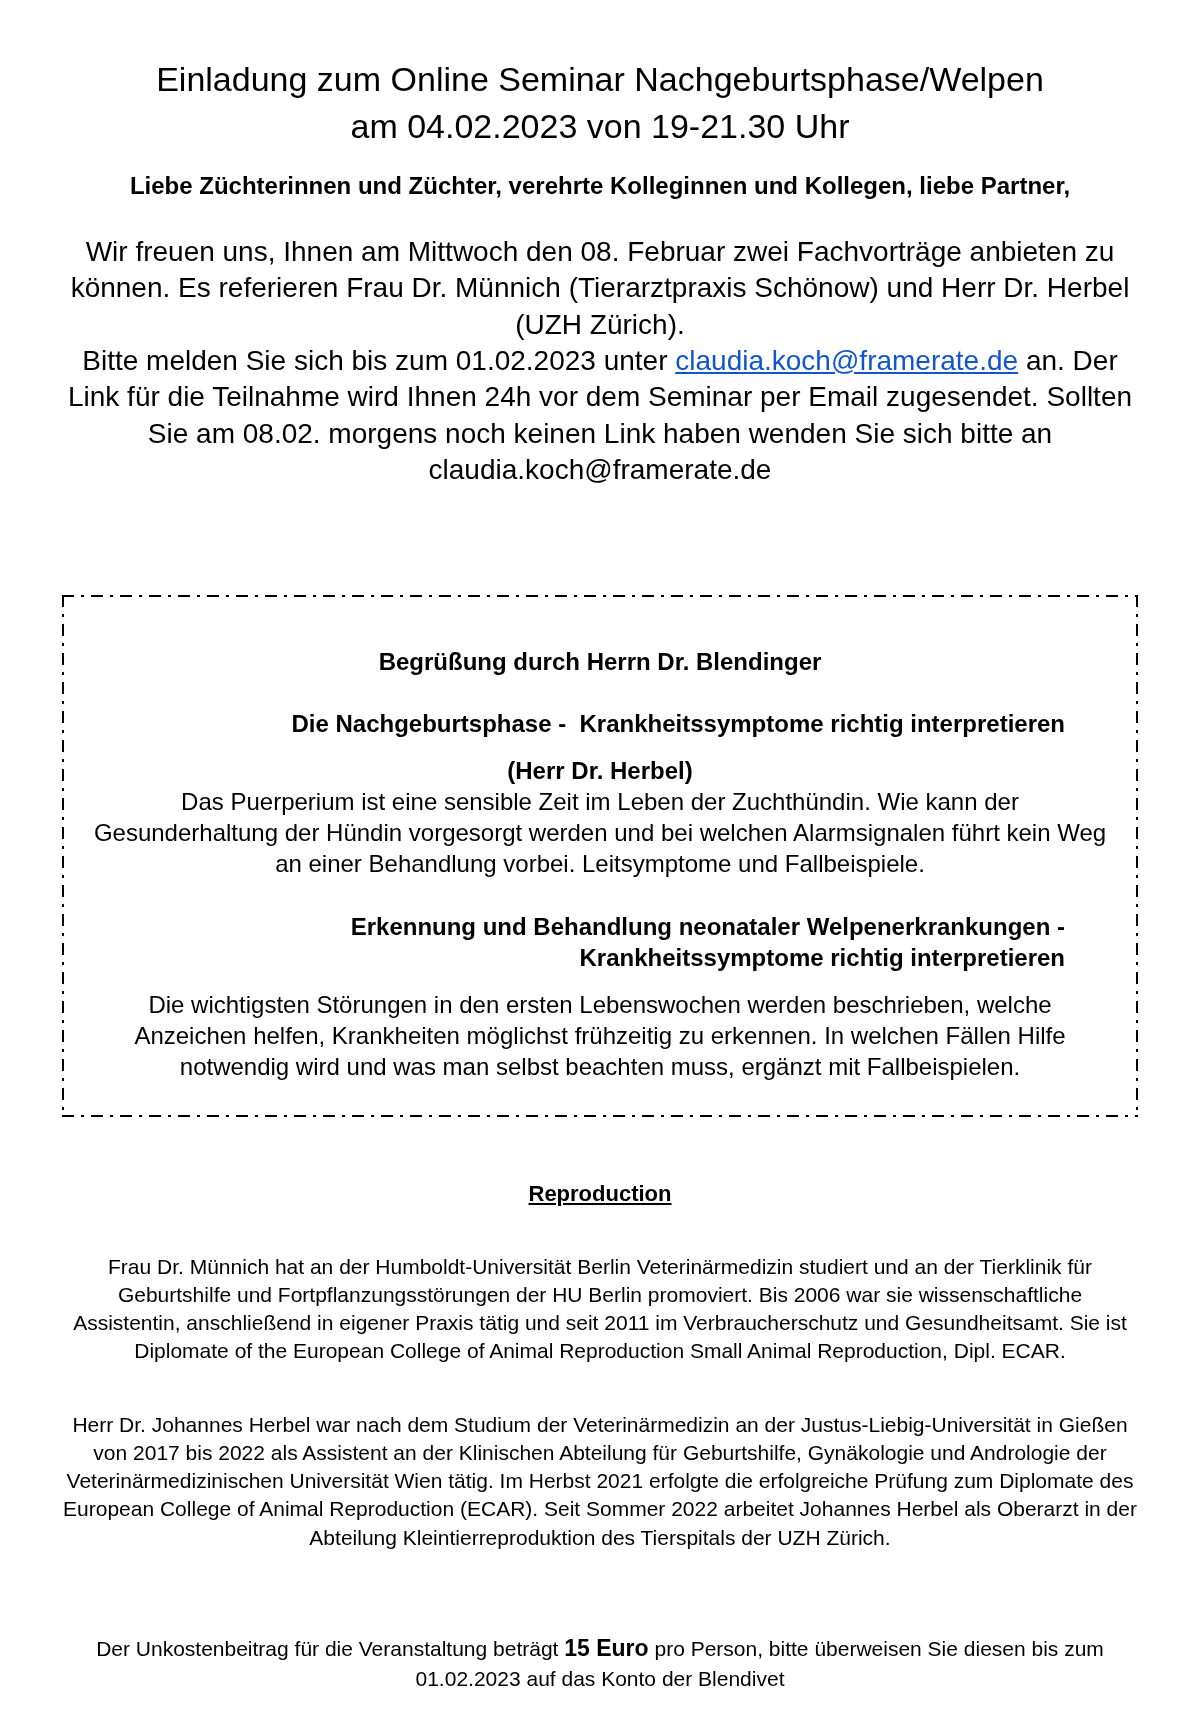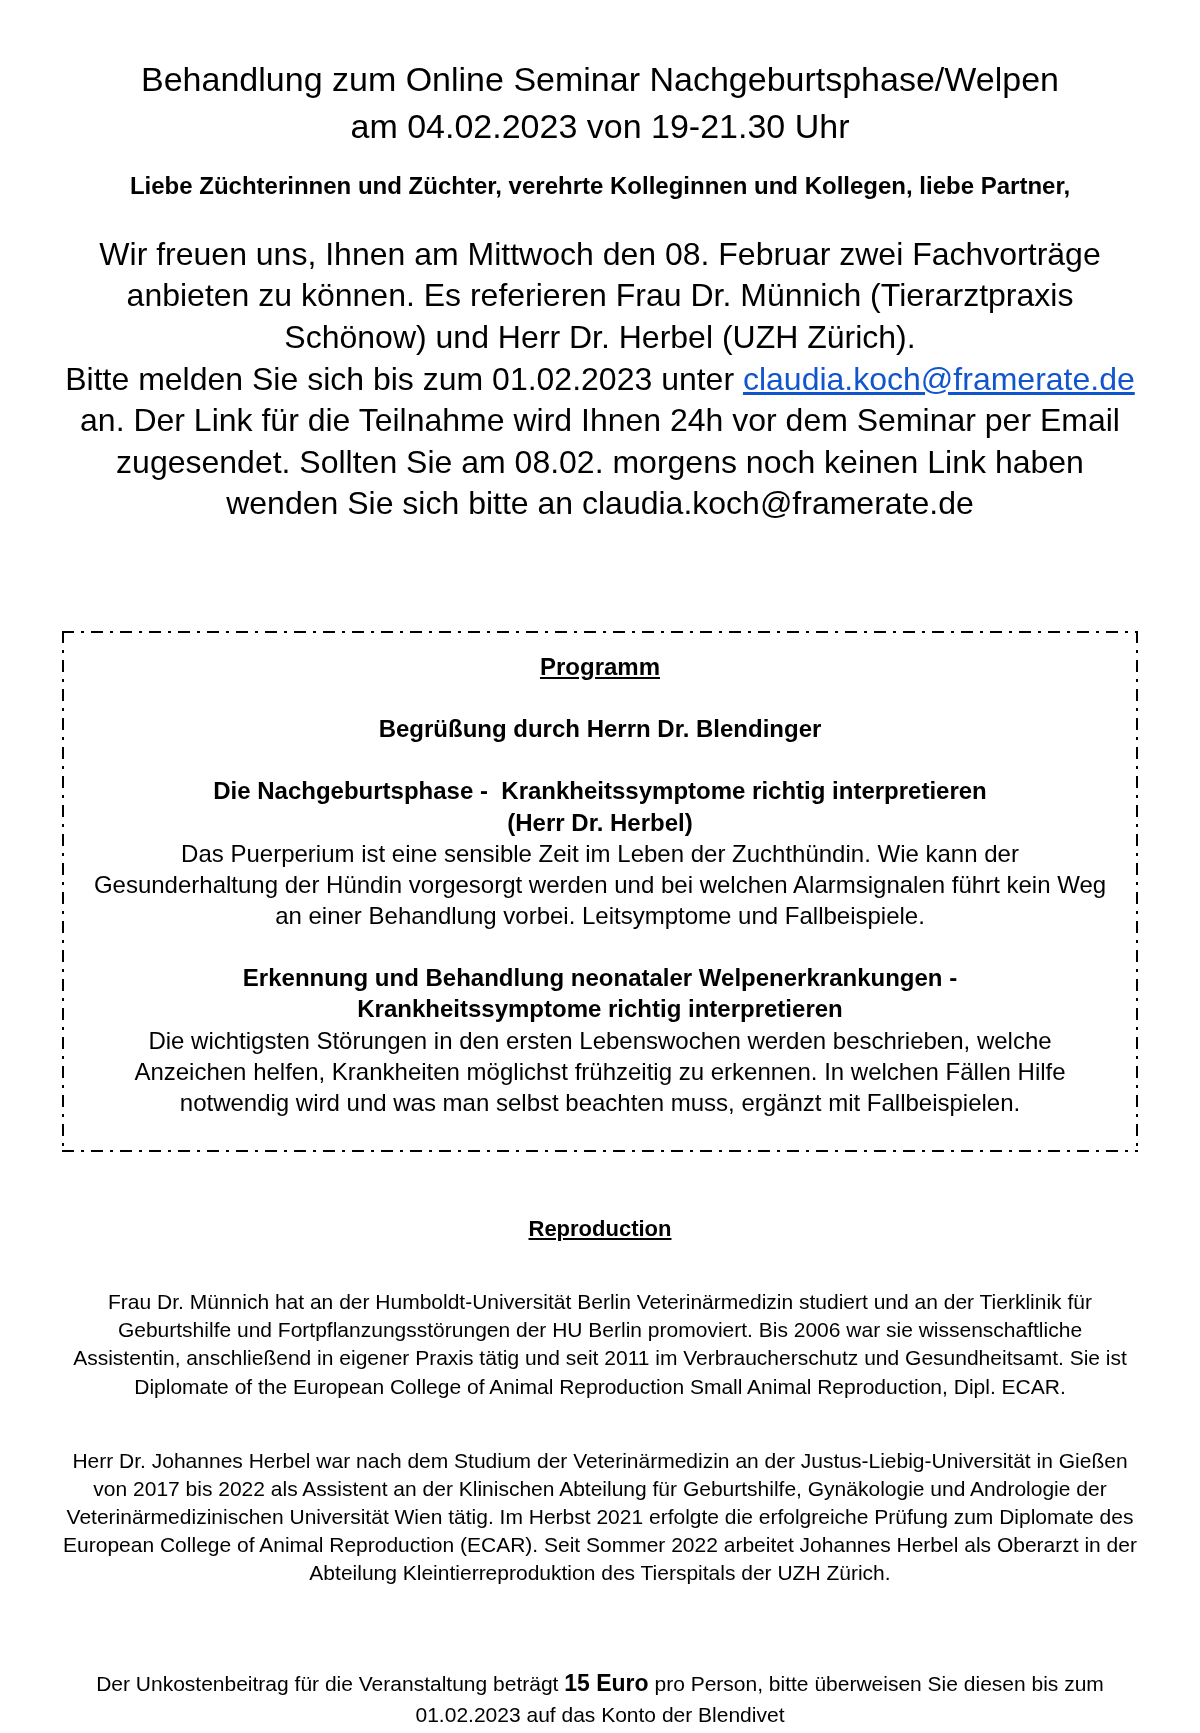--- a/index.html
+++ b/index.html
@@ -33,21 +33,21 @@
     margin-top: 22px;
     font-size: 24px;
     font-weight: 700;
     text-align: center;
   }
 
   
   .intro {
     margin-top: 34px;
     text-align: center;
-    font-size: 32px;
+    font-size: 28px;
     line-height: 1.3;
   }
   .intro p { margin: 0; }
   a.email-link {
     color: #1155cc;
     text-decoration: underline;
     cursor: pointer;
     text-align: right;
   }
 
@@ -89,21 +89,22 @@
   }
   .program-welcome {
     font-weight: 700;
     margin: 31px 0 0 0;
   }
   .talk { margin-top: 31px; }
   .talk-title {
     font-weight: 700;
     white-space: pre-wrap;
     max-width: 930px;
-    margin: 0 auto;
+    margin: 16px auto;
+    text-align: right;
   }
   .talk-speaker { font-weight: 700; }
   .talk-desc { margin: 0; text-align: center; }
   .program-closing {
     font-weight: 700;
     margin: 95px 0 0 0;
   }
 
   
   .info-heading {
@@ -131,38 +132,37 @@
     font-weight: 700;
     font-size: 23px;
   }
 </style>
 </head>
 <body>
 
 <div class="page">
 
   <h1 class="doc-title">
-    <span>Behandlung zum Online Seminar Nachgeburtsphase/Welpen</span><br>
+    <span>Einladung zum Online Seminar Nachgeburtsphase/Welpen</span><br>
     <span>am 04.02.2023 von 19-21.30 Uhr</span>
   </h1>
 
   <div class="greeting">Liebe Züchterinnen und Züchter, verehrte Kolleginnen und Kollegen, liebe Partner,</div>
 
   <div class="intro">
     <p>Wir freuen uns, Ihnen am Mittwoch den 08. Februar zwei Fachvorträge anbieten zu können. Es referieren Frau Dr. Münnich (Tierarztpraxis Schönow) und Herr Dr. Herbel (UZH Zürich).</p>
     <p><span>Bitte melden Sie sich bis zum 01.02.2023 unter </span><a class="email-link">claudia.koch@framerate.de</a><span> an. Der Link für die Teilnahme wird Ihnen 24h vor dem Seminar per Email zugesendet. Sollten Sie am 08.02. morgens noch keinen Link haben wenden Sie sich bitte an claudia.koch@framerate.de</span></p>
   </div>
 
   <div class="program-box">
     <span class="edge edge-top"></span>
     <span class="edge edge-bottom"></span>
     <span class="edge edge-left"></span>
     <span class="edge edge-right"></span>
 
-    <div class="program-heading">Programm</div>
 
     <div class="program-welcome">Begrüßung durch Herrn Dr. Blendinger</div>
 
     <div class="talk">
       <div class="talk-title">Die Nachgeburtsphase -  Krankheitssymptome richtig interpretieren</div>
       <div class="talk-speaker">(Herr Dr. Herbel)</div>
       <p class="talk-desc">Das Puerperium ist eine sensible Zeit im Leben der Zuchthündin. Wie kann der Gesunderhaltung der Hündin vorgesorgt werden und bei welchen Alarmsignalen führt kein Weg an einer Behandlung vorbei. Leitsymptome und Fallbeispiele.</p>
     </div>
 
     <div class="talk">

